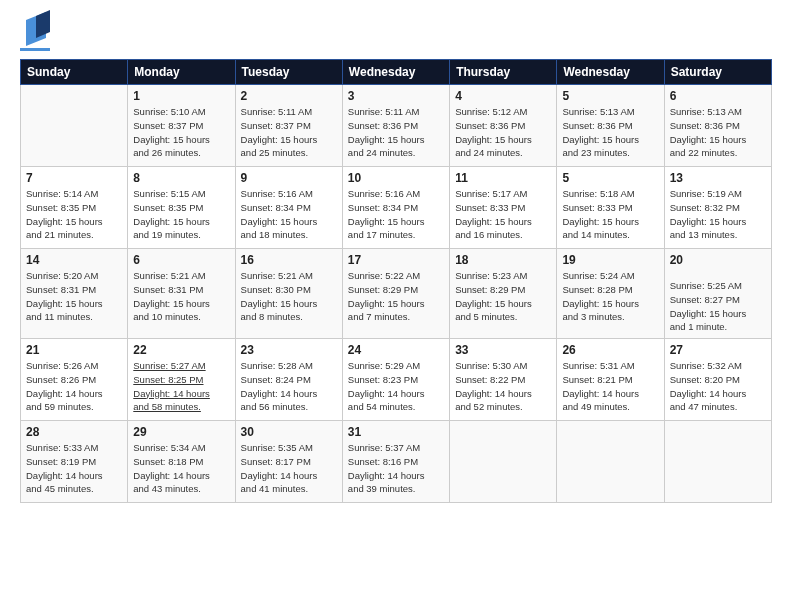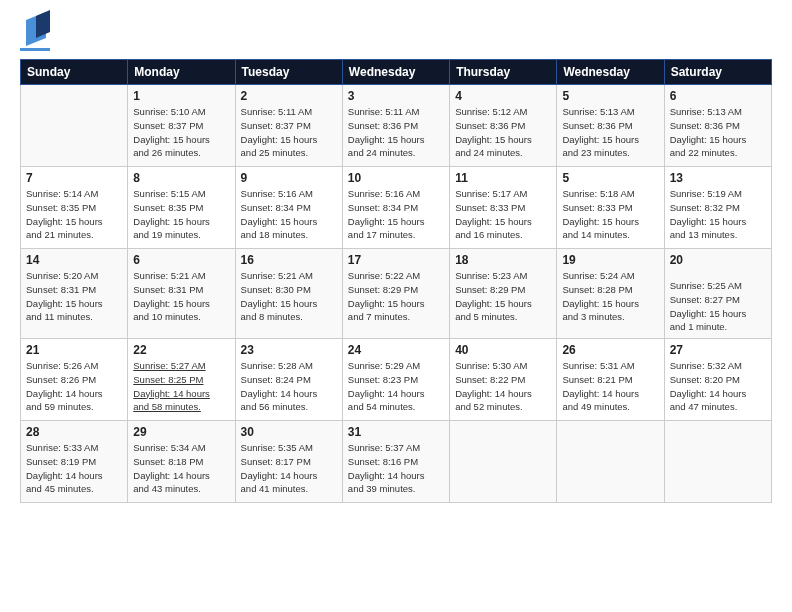--- a/index.html
+++ b/index.html
@@ -308,21 +308,21 @@
 and 56 minutes.</div>
           </td>
           <td>
             <span class="day-num">24</span>
             <div class="day-info" style="white-space: pre-line;">Sunrise: 5:29 AM
 Sunset: 8:23 PM
 Daylight: 14 hours
 and 54 minutes.</div>
           </td>
           <td>
-            <span class="day-num">40</span>
+            <span class="day-num">33</span>
             <div class="day-info" style="white-space: pre-line;">Sunrise: 5:30 AM
 Sunset: 8:22 PM
 Daylight: 14 hours
 and 52 minutes.</div>
           </td>
           <td>
             <span class="day-num">26</span>
             <div class="day-info" style="white-space: pre-line;">Sunrise: 5:31 AM
 Sunset: 8:21 PM
 Daylight: 14 hours

